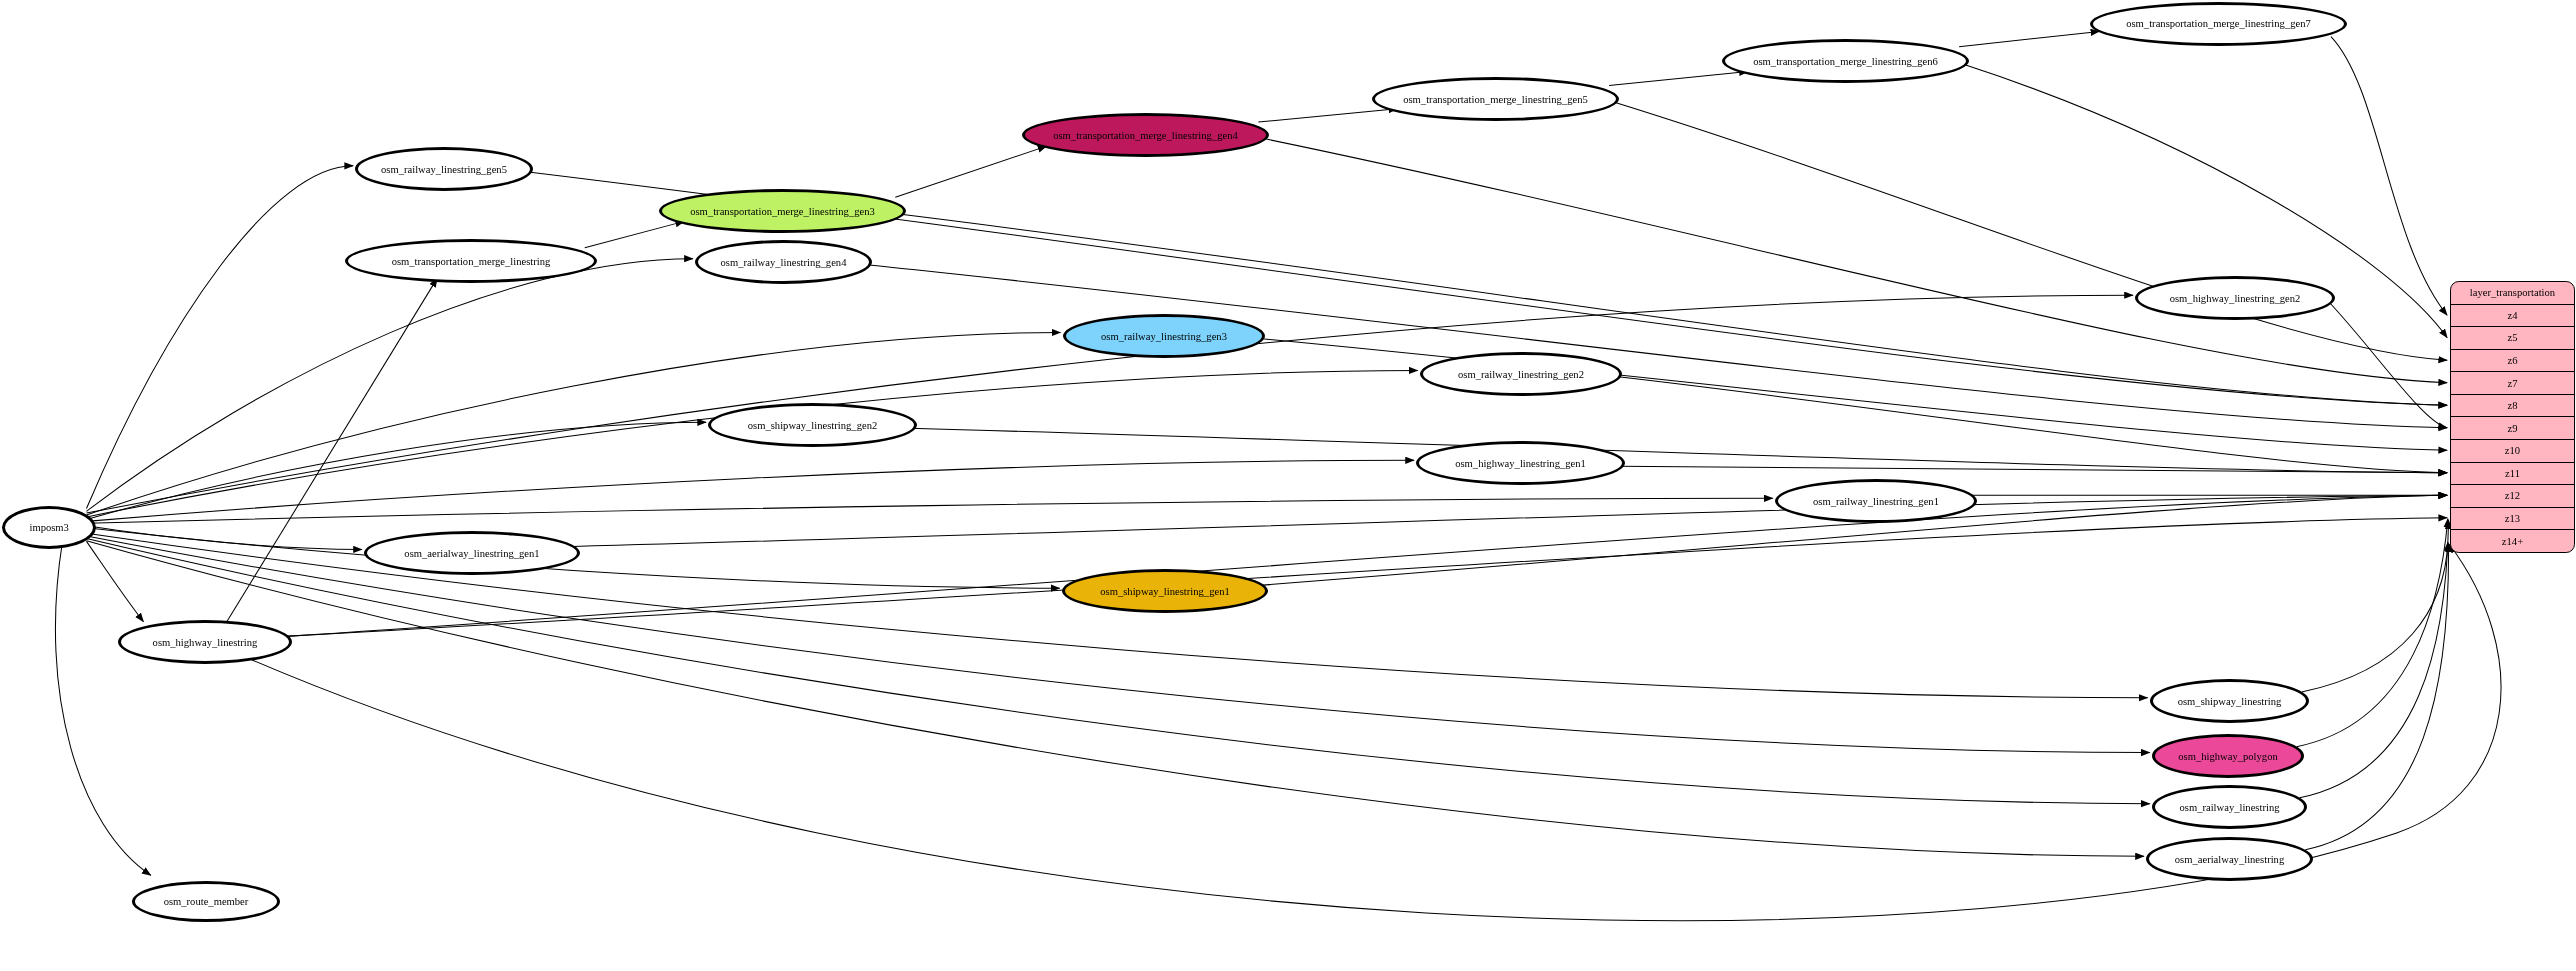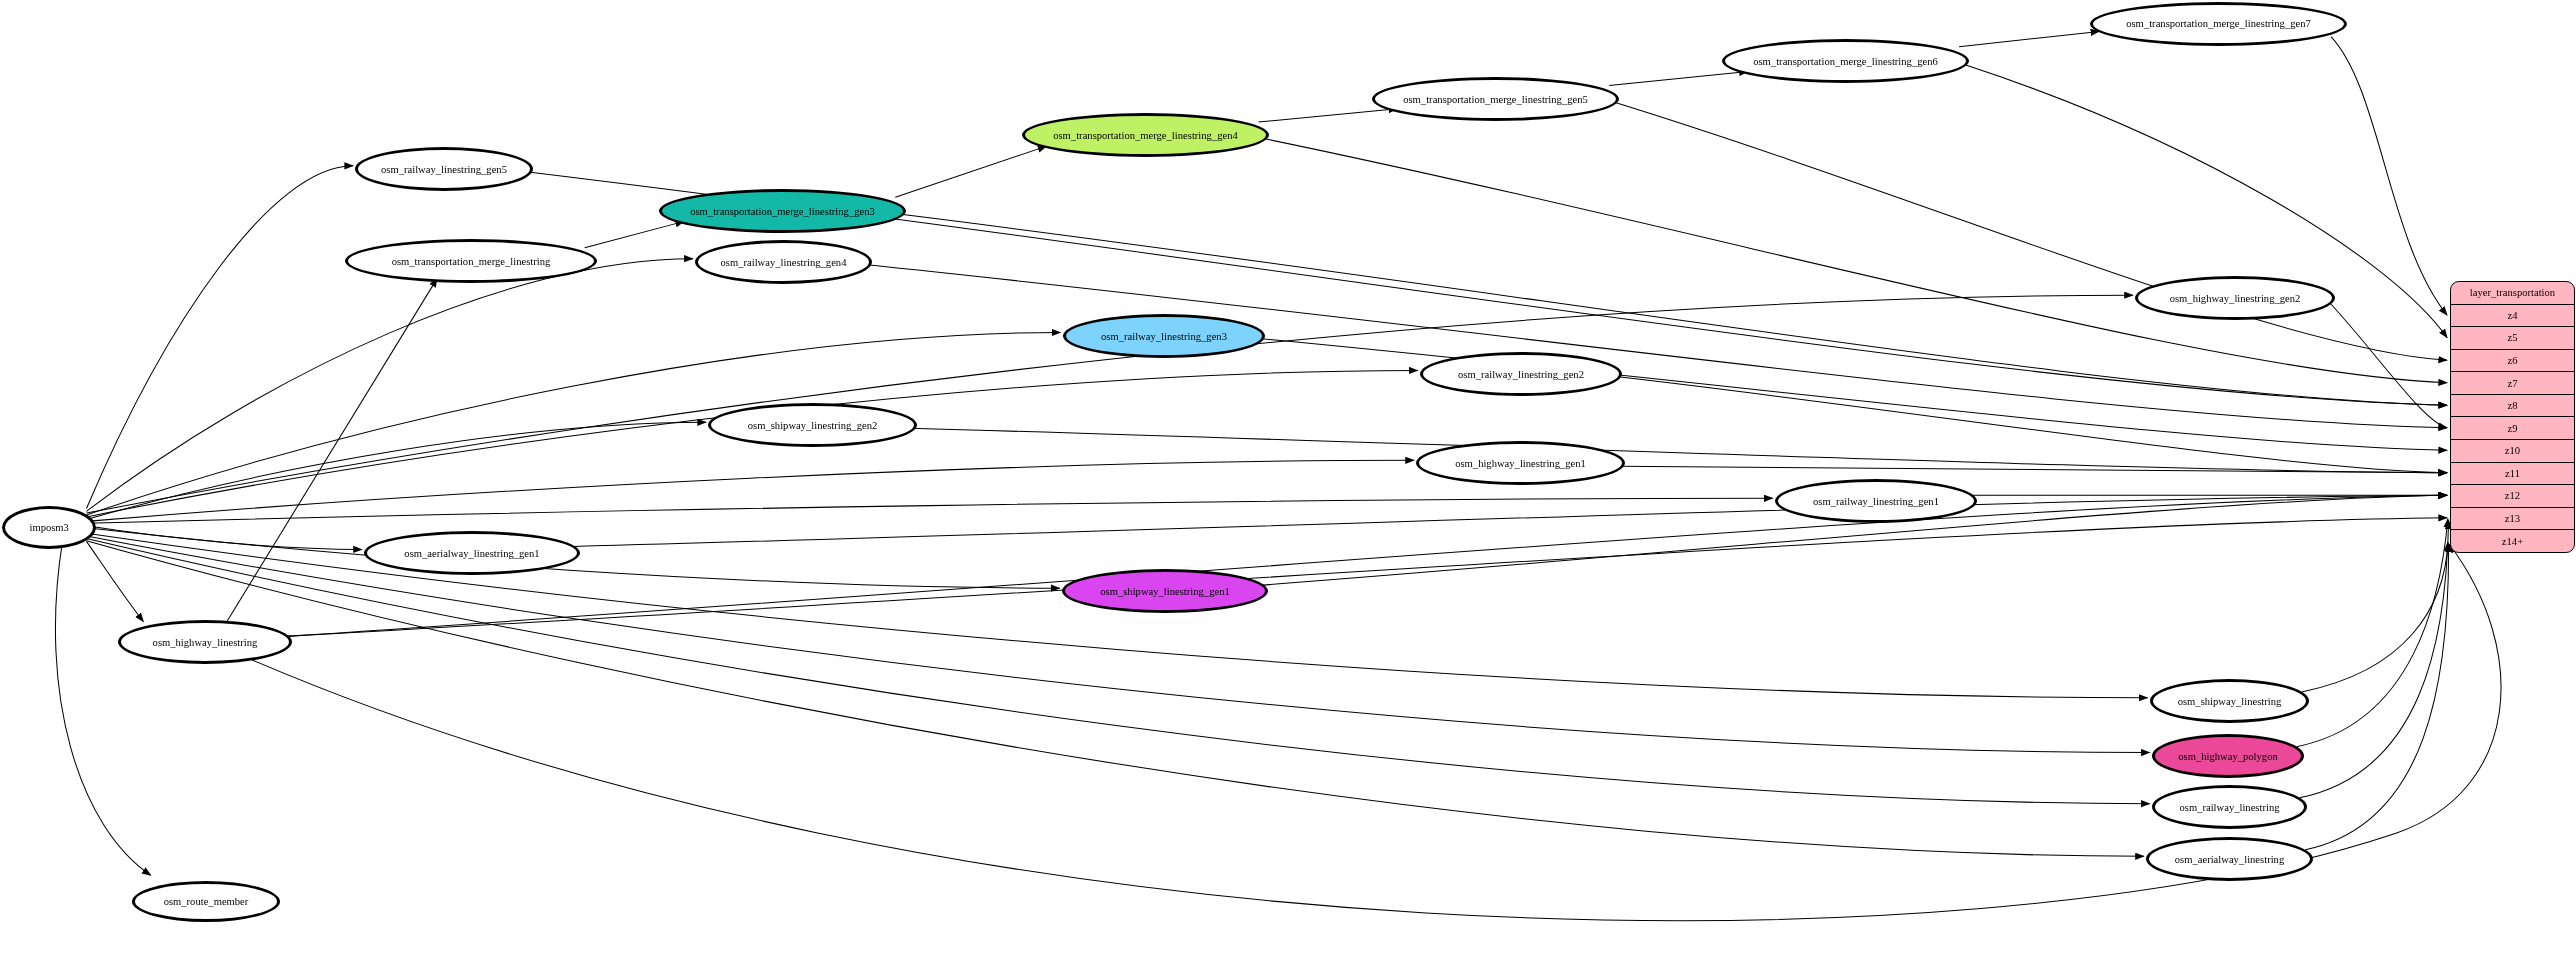--- a/index.html
+++ b/index.html
@@ -74,27 +74,27 @@
   <div id="nodes">
       <div class="node" style="left: 2.2px; top: 506px; width: 88px; height: 37px; background: rgb(255, 255, 255); border-color: rgb(0, 0, 0);">
         <span>imposm3</span>
       </div>
       <div class="node" style="left: 355px; top: 147px; width: 172px; height: 38px; background: rgb(255, 255, 255); border-color: rgb(0, 0, 0);">
         <span>osm_railway_linestring_gen5</span>
       </div>
       <div class="node" style="left: 345px; top: 239px; width: 246px; height: 38px; background: rgb(255, 255, 255); border-color: rgb(0, 0, 0);">
         <span>osm_transportation_merge_linestring</span>
       </div>
-      <div class="node" style="left: 659px; top: 189px; width: 241px; height: 38px; background: #14b8a6; border-color: rgb(0, 0, 0);">
+      <div class="node" style="left: 659px; top: 189px; width: 241px; height: 38px; background: #bef264; border-color: rgb(0, 0, 0);">
         <span>osm_transportation_merge_linestring_gen3</span>
       </div>
       <div class="node" style="left: 695px; top: 240px; width: 171px; height: 38px; background: rgb(255, 255, 255); border-color: rgb(0, 0, 0);">
         <span>osm_railway_linestring_gen4</span>
       </div>
-      <div class="node" style="left: 1022px; top: 113px; width: 241px; height: 38px; background: #bef264; border-color: rgb(0, 0, 0);">
+      <div class="node" style="left: 1022px; top: 113px; width: 241px; height: 38px; background: #be185d; border-color: rgb(0, 0, 0);">
         <span>osm_transportation_merge_linestring_gen4</span>
       </div>
       <div class="node" style="left: 1372px; top: 77px; width: 241px; height: 38px; background: rgb(255, 255, 255); border-color: rgb(0, 0, 0);">
         <span>osm_transportation_merge_linestring_gen5</span>
       </div>
       <div class="node" style="left: 1722px; top: 39px; width: 241px; height: 38px; background: rgb(255, 255, 255); border-color: rgb(0, 0, 0);">
         <span>osm_transportation_merge_linestring_gen6</span>
       </div>
       <div class="node" style="left: 2090px; top: 1.5px; width: 251px; height: 38px; background: rgb(255, 255, 255); border-color: rgb(0, 0, 0);">
         <span>osm_transportation_merge_linestring_gen7</span>
@@ -113,21 +113,21 @@
       </div>
       <div class="node" style="left: 1416px; top: 441px; width: 203px; height: 38px; background: rgb(255, 255, 255); border-color: rgb(0, 0, 0);">
         <span>osm_highway_linestring_gen1</span>
       </div>
       <div class="node" style="left: 1775px; top: 479px; width: 196px; height: 38px; background: rgb(255, 255, 255); border-color: rgb(0, 0, 0);">
         <span>osm_railway_linestring_gen1</span>
       </div>
       <div class="node" style="left: 364px; top: 531px; width: 210px; height: 38px; background: rgb(255, 255, 255); border-color: rgb(0, 0, 0);">
         <span>osm_aerialway_linestring_gen1</span>
       </div>
-      <div class="node" style="left: 1062px; top: 569px; width: 200px; height: 38px; background: #d946ef; border-color: rgb(0, 0, 0);">
+      <div class="node" style="left: 1062px; top: 569px; width: 200px; height: 38px; background: #eab308; border-color: rgb(0, 0, 0);">
         <span>osm_shipway_linestring_gen1</span>
       </div>
       <div class="node" style="left: 118px; top: 620px; width: 168px; height: 38px; background: rgb(255, 255, 255); border-color: rgb(0, 0, 0);">
         <span>osm_highway_linestring</span>
       </div>
       <div class="node" style="left: 2150px; top: 679px; width: 153px; height: 38px; background: rgb(255, 255, 255); border-color: rgb(0, 0, 0);">
         <span>osm_shipway_linestring</span>
       </div>
       <div class="node" style="left: 2152px; top: 734px; width: 146px; height: 38px; background: #ec4899; border-color: rgb(0, 0, 0);">
         <span>osm_highway_polygon</span>

